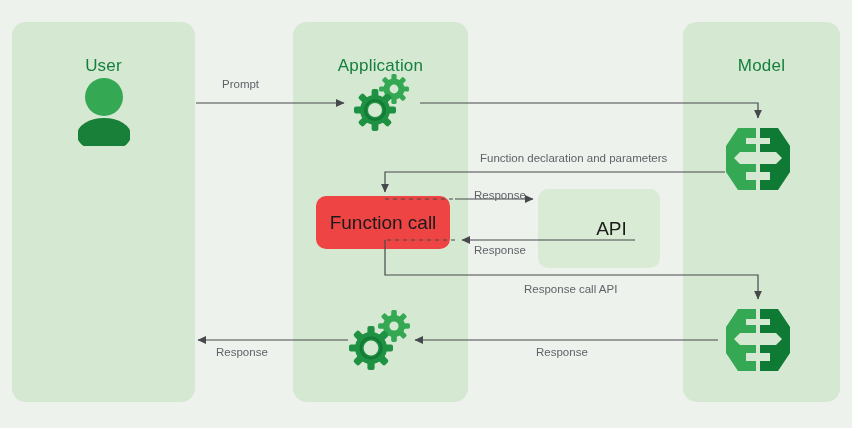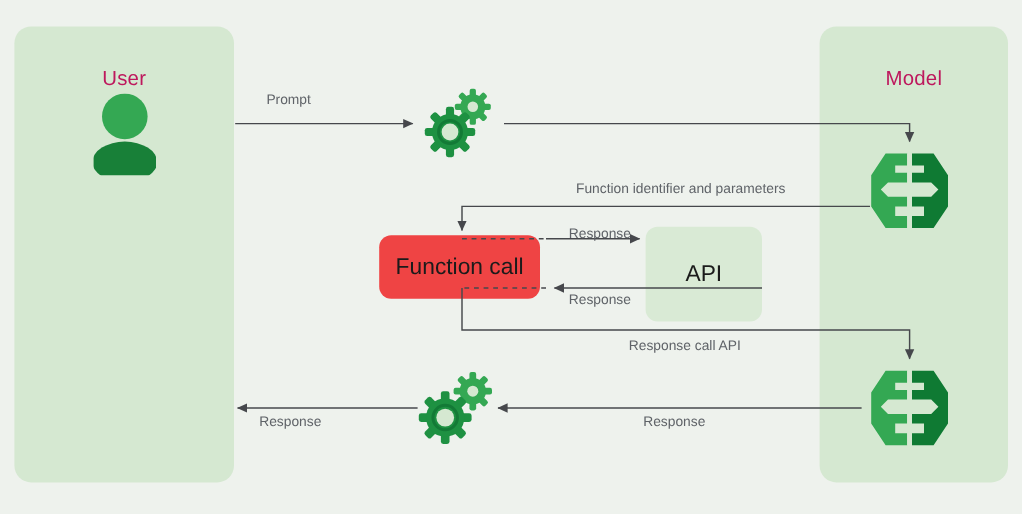--- a/index.html
+++ b/index.html
@@ -16,35 +16,35 @@
     position:absolute;
     background:#d5e8d1;
     border-radius:14px;
   }
   .lane-title{
     position:absolute;
     width:100%;
     text-align:center;
     top:34px;
     font-size:17px;
-    color:#be185d;
+    color:#15803d;
     letter-spacing:.2px;
   }
 
   .node-box{
     position:absolute;
     border-radius:10px;
     display:flex;
     align-items:center;
     justify-content:center;
     font-size:19px;
     color:#1b1b1b;
   }
   .fn-box{background:#ef4444;}
-  .api-box{background:#d9ead5;}
+  .api-box{background:#d9ead5;padding-left:25px;}
 
   .lbl{
     position:absolute;
     font-size:11.5px;
     color:#5f6368;
     white-space:nowrap;
   }
 
   svg.wires{position:absolute;left:0;top:0;width:852px;height:428px;overflow:visible;}
 
@@ -52,20 +52,23 @@
 </style>
 </head>
 <body>
 
 <div id="stage">
 
   <div class="lane" style="left:12px;top:22px;width:183px;height:380px;">
     <div class="lane-title">User</div>
   </div>
 
+  <div class="lane" style="left:293px;top:22px;width:175px;height:380px;">
+    <div class="lane-title">Application</div>
+  </div>
 
   <div class="lane" style="left:683px;top:22px;width:157px;height:380px;">
     <div class="lane-title">Model</div>
   </div>
 
   <div class="node-box fn-box" style="left:316px;top:196px;width:134px;height:53px;">
     <span>Function call</span>
   </div>
 
   <div class="node-box api-box" style="left:538px;top:189px;width:97px;height:79px;">
@@ -191,21 +194,21 @@
 
       <path d="M718 340 L415 340" marker-end="url(#ah)"></path>
 
       <path d="M348 340 L198 340" marker-end="url(#ah)"></path>
     </g>
   </svg>
 
   <div class="lbl" style="left:222px;top:78px;">Prompt</div>
 
 
-  <div class="lbl" style="left:480px;top:152px;">Function identifier and parameters</div>
+  <div class="lbl" style="left:480px;top:152px;">Function declaration and parameters</div>
 
   <div class="lbl" style="left:474px;top:189px;">Response</div>
 
   <div class="lbl" style="left:474px;top:244px;">Response</div>
 
   <div class="lbl" style="left:524px;top:283px;">Response call API</div>
 
   <div class="lbl" style="left:536px;top:346px;">Response</div>
 
   <div class="lbl" style="left:216px;top:346px;">Response</div>

